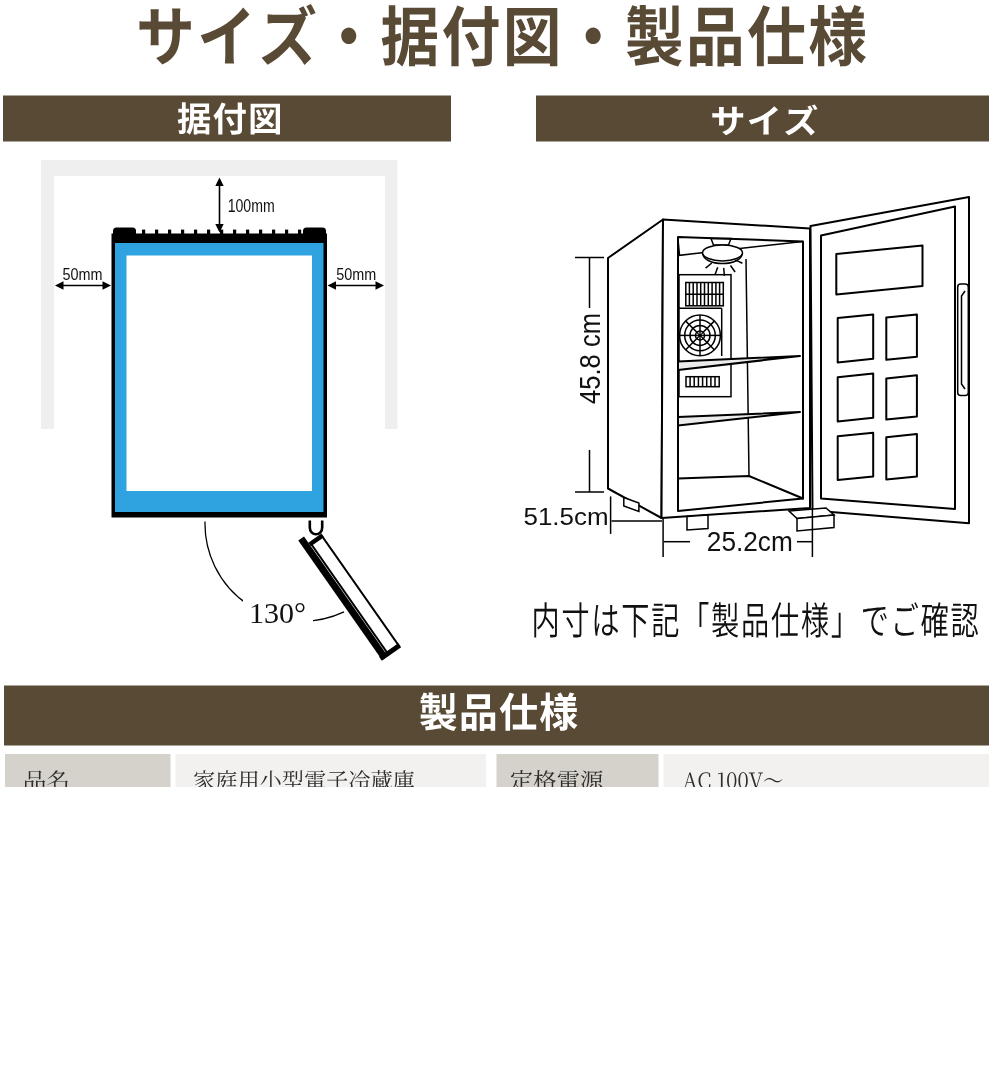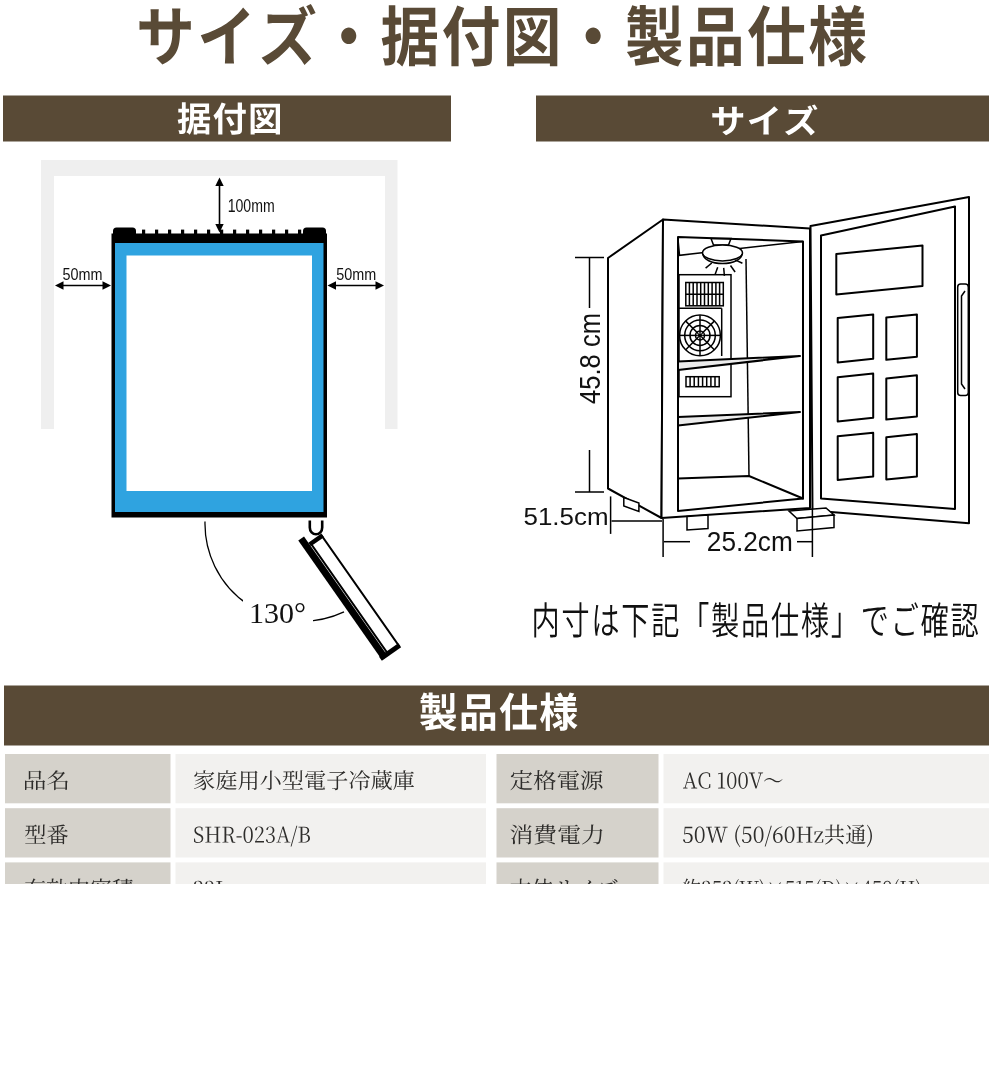--- a/index.html
+++ b/index.html
@@ -1,16 +1,16 @@
 <!DOCTYPE html>
 <html><head>
 <meta charset="utf-8">
 <style>
 html,body{margin:0;padding:0;background:#fff;}
-#page{position:relative;width:994px;height:884px;overflow:hidden;}
+#page{position:relative;width:994px;height:787px;overflow:hidden;}
 svg{display:block;}
 </style>
 </head>
 <body>
 <div id="page">
 <svg width="994" height="1080" viewBox="0 0 994 1080">
 
 <rect x="0" y="0" width="994" height="1080" fill="#ffffff"></rect>
 
 <path fill="#594a36" d="M139.5 20.9V29.8C140.8 29.7 142.9 29.5 145.8 29.5H150.8V38.4C150.8 41.3 150.7 44 150.5 45.3H158.7C158.7 44 158.5 41.3 158.5 38.4V29.5H172.4V32C172.4 48.1 167.4 53.7 156.1 58L162.4 64.6C176.5 57.7 180 47.9 180 31.7V29.5H184.4C187.5 29.5 189.6 29.6 190.8 29.7V21.1C189.3 21.4 187.5 21.5 184.4 21.5H180V14.7C180 12.1 180.3 9.9 180.4 8.6H172C172.2 9.9 172.4 12.1 172.4 14.7V21.5H158.5V15.1C158.5 12.5 158.7 10.5 158.8 9.2H150.5C150.7 11.2 150.8 13.2 150.8 15.1V21.5H145.8C142.9 21.5 140.5 21.1 139.5 20.9ZM200.8 35.2 204.5 43.4C211.8 41 219.2 37.5 225.3 34V54.8C225.3 57.7 225 61.8 224.9 63.4H234.1C233.7 61.7 233.6 57.7 233.6 54.8V28.5C239.3 24.3 245 19.3 249.4 14.4L243.1 7.6C239.3 12.8 232.6 19.3 226.5 23.5C220 27.9 211.4 32.2 200.8 35.2ZM310.8 4 306.2 6.2C307.8 8.6 309.7 12.4 310.9 15.1L315.6 12.9C314.5 10.6 312.4 6.5 310.8 4ZM306.1 17.9 304.8 16.8 308.1 15.2C307.1 12.9 304.9 8.8 303.4 6.3L298.8 8.4C299.8 10.2 301 12.5 302 14.6L301.3 14C300.1 14.4 297.8 14.8 295.2 14.8C292.6 14.8 277.6 14.8 274.5 14.8C272.7 14.8 269.2 14.6 267.6 14.3V23.6C268.8 23.5 272 23.1 274.5 23.1C277 23.1 292 23.1 294.4 23.1C293.1 27.7 289.5 34.2 285.7 39.1C280.1 45.9 271 53.9 261.6 57.8L267.6 64.8C275.7 60.6 283.5 53.8 289.7 46.6C295.2 52.4 300.7 59.1 304.5 65L311.2 58.5C307.8 53.8 300.7 45.4 294.8 39.8C298.8 34 302.1 27.1 304.1 22C304.6 20.6 305.6 18.7 306.1 17.9ZM348.8 27.4C344.7 27.4 341.2 31.2 341.2 35.7C341.2 40.3 344.7 44.1 348.8 44.1C352.9 44.1 356.3 40.3 356.3 35.7C356.3 31.2 352.9 27.4 348.8 27.4ZM409 45.3V66.3H415V64.4H429.3V66.2H435.6V45.3H425V39.1H437V32.5H425V26.7H435.3V7.7H402.9V27.7C402.9 38 402.5 52.3 396.6 61.9C398.1 62.8 401.1 65.1 402.3 66.5C406.8 59.1 408.6 48.6 409.3 39.1H418.4V45.3ZM409.7 14.4H428.7V20H409.7ZM409.7 26.7H418.4V32.5H409.7L409.7 27.7ZM415 58.2V51.7H429.3V58.2ZM388.8 5.2V17.5H382.7V24.7H388.8V36.3L381.7 38.2L383.3 45.7L388.8 44V57.2C388.8 58 388.6 58.3 387.9 58.3C387.2 58.4 385.1 58.4 383 58.3C383.8 60.3 384.6 63.6 384.8 65.5C388.6 65.5 391.2 65.2 392.9 64C394.8 62.8 395.3 60.8 395.3 57.2V41.9L401.3 39.9L400.5 32.9L395.3 34.4V24.7H401.2V17.5H395.3V5.2ZM464.9 35C467.4 40 471 46.8 472.4 50.8L479.1 46.9C477.4 43 473.7 36.6 471.1 31.8ZM484.7 5.9V19.3H462.2V27.1H484.7V56.9C484.7 58.3 484.1 58.8 482.7 58.8C481.2 58.9 476.1 58.9 471.5 58.7C472.6 60.7 473.8 64.2 474.2 66.4C480.7 66.5 485.2 66.3 488.1 65.1C490.9 64 491.9 61.9 491.9 56.9V27.1H498.5V19.3H491.9V5.9ZM457.2 5.5C454 15.1 448.8 24.5 443.1 30.5C444.4 32.4 446.5 36.8 447.2 38.7C448.6 37.1 450.1 35.3 451.4 33.3V66.2H458.6V21.2C460.7 16.8 462.6 12.3 464.2 7.9ZM526.5 19.1C528.2 22.8 529.8 27.7 530.3 30.8L536.2 28.4C535.6 25.3 533.9 20.6 532.1 17ZM515.9 21.1C517.8 24.7 519.8 29.4 520.4 32.3L521.1 32L517.6 37C520.4 38.3 523.5 40 526.6 41.8C523.2 44.8 519.4 47.3 515.1 49.3C516.5 50.8 518.7 54.1 519.6 55.6C524.5 53 529 49.7 532.9 45.7C537 48.4 540.6 51.2 543.1 53.7L547.3 47.5C544.9 45.3 541.4 42.8 537.5 40.4C541.8 34.8 545.3 28.2 547.8 20.6L541.1 18.7C538.9 25.7 535.7 31.8 531.5 36.8C528.1 35 524.7 33.2 521.6 31.8L526.1 29.6C525.3 26.6 523.2 22.1 521.1 18.7ZM507.1 7.9V66.2H514.1V63.5H549.9V66.2H557.3V7.9ZM514.1 56V15.4H549.9V56ZM593.2 27.4C589.1 27.4 585.6 31.2 585.6 35.7C585.6 40.3 589.1 44.1 593.2 44.1C597.3 44.1 600.7 40.3 600.7 35.7C600.7 31.2 597.3 27.4 593.2 27.4ZM659.6 7.8V29.5H665.9V7.8ZM672.3 5.6V31.7C672.3 32.5 672 32.7 671.2 32.7C670.3 32.8 667.5 32.8 664.8 32.7C665.7 34.4 666.6 37 666.9 38.9C671 38.9 673.9 38.8 675.9 37.8C678.1 36.8 678.6 35.2 678.6 31.8V5.6ZM632.2 5.2C631.2 8.6 629.6 12.1 627.6 14.6C628.5 15.1 630.1 16.1 631.2 16.9H627.7V22.2H639.8V24.5H630.1V37.3H635.3V29.2H639.8V38.8H645.8V29.2H650.6V31.9C650.6 32.4 650.4 32.6 649.9 32.6C649.4 32.6 648.1 32.6 646.7 32.5C647.3 33.8 648.1 35.5 648.4 37H650.7V40.4H627.8V46.6H645C639.9 49.2 633.2 51.1 626.8 52.1C628.1 53.5 629.7 56.1 630.5 57.7C633.8 57.1 637.1 56.1 640.3 55V58.6L634.4 59.3L635.5 65.7C641.9 64.7 650.7 63.3 659.1 62L658.8 55.9L647 57.6V51.9C649.6 50.5 651.9 49 654 47.3C658.4 57.7 665.8 63.8 678.1 66.5C678.9 64.6 680.5 61.7 681.9 60.2C676.9 59.5 672.6 58 669.1 55.9C672.2 54.2 675.8 52.1 678.8 49.8L674.8 46.6H680.8V40.4H657.8V36.9H652.1C652.9 36.8 653.6 36.7 654.3 36.3C655.8 35.5 656.2 34.4 656.2 31.9V24.5H645.8V22.2H657.1V16.9H645.8V14.4H655.6V9.3H645.8V5.1H639.8V9.3H636.5L637.4 6.7ZM664.4 52.2C662.7 50.5 661.3 48.7 660.1 46.6H672.8C670.5 48.4 667.2 50.6 664.4 52.2ZM639.8 16.9H632.6C633.2 16.1 633.7 15.3 634.2 14.4H639.8ZM705 15.2H725.7V23.9H705ZM698.2 7.7V31.4H732.9V7.7ZM690.1 36.8V66.4H696.8V63H705.6V66H712.6V36.8ZM696.8 55.6V44.3H705.6V55.6ZM717.5 36.8V66.4H724.3V63H733.8V66H740.8V36.8ZM724.3 55.6V44.3H733.8V55.6ZM767.8 56.3V63.9H803.1V56.3H789.2V32.5H804.1V24.9H789.2V6.4H781.9V24.9H766.3V32.5H781.9V56.3ZM763.1 5.2C759.7 14.9 754 24.5 748.1 30.5C749.4 32.3 751.4 36.6 752.1 38.5C753.7 36.7 755.4 34.8 756.9 32.6V66.2H763.8V21.3C766.2 16.9 768.2 12.2 769.9 7.6ZM831.6 41.1C833.6 43.7 836.1 47.2 837.2 49.5L842.2 45.6C841 43.3 838.5 40 836.3 37.6ZM828.1 55.8 831.2 62.4C835 60.1 839.6 57.2 843.7 54.6L841.9 48.3C836.9 51.2 831.6 54.1 828.1 55.8ZM859.2 37.4C857.8 39.5 855.5 42.3 853.5 44.5C852.6 42.6 851.8 40.7 851.1 38.7V36.2H864.9V29.8H851.1V27H862.5V21.1H851.1V18.5H863.8V12.4H858.1L861.2 6.9L854.1 5C853.6 7.1 852.4 10.2 851.5 12.4H844.2C843.6 10.5 842.2 7.5 840.9 5.2L835.3 7.3C836.1 8.8 837 10.7 837.6 12.4H831.6V18.5H844.3V21.1H833.1V27H844.3V29.8H830.4V36.2H844.3V58.5C844.3 59.3 844.1 59.7 843.3 59.7C842.6 59.7 840.3 59.7 838.3 59.5C839.2 61.4 840 64.5 840.2 66.5C843.9 66.5 846.7 66.3 848.6 65.1C850.5 64 851.1 62.1 851.1 58.6V51.7C853.8 56.7 857.2 60.7 861.5 63.3C862.5 61.4 864.5 58.5 866 57C862.4 55.4 859.3 52.7 856.8 49.6C859.1 47.5 862.1 44.5 864.6 41.5ZM818 5.1V18.7H810.8V25.9H817.5C815.9 33.7 812.8 42.6 809.5 47.8C810.5 49.6 812 52.6 812.6 54.6C814.7 51.4 816.5 46.8 818 41.7V66.3H824.3V38.1C825.6 40.9 826.9 43.8 827.6 45.7L831.2 40.1C830.2 38.4 825.9 31 824.3 28.8V25.9H830.3V18.7H824.3V5.1Z"></path>

